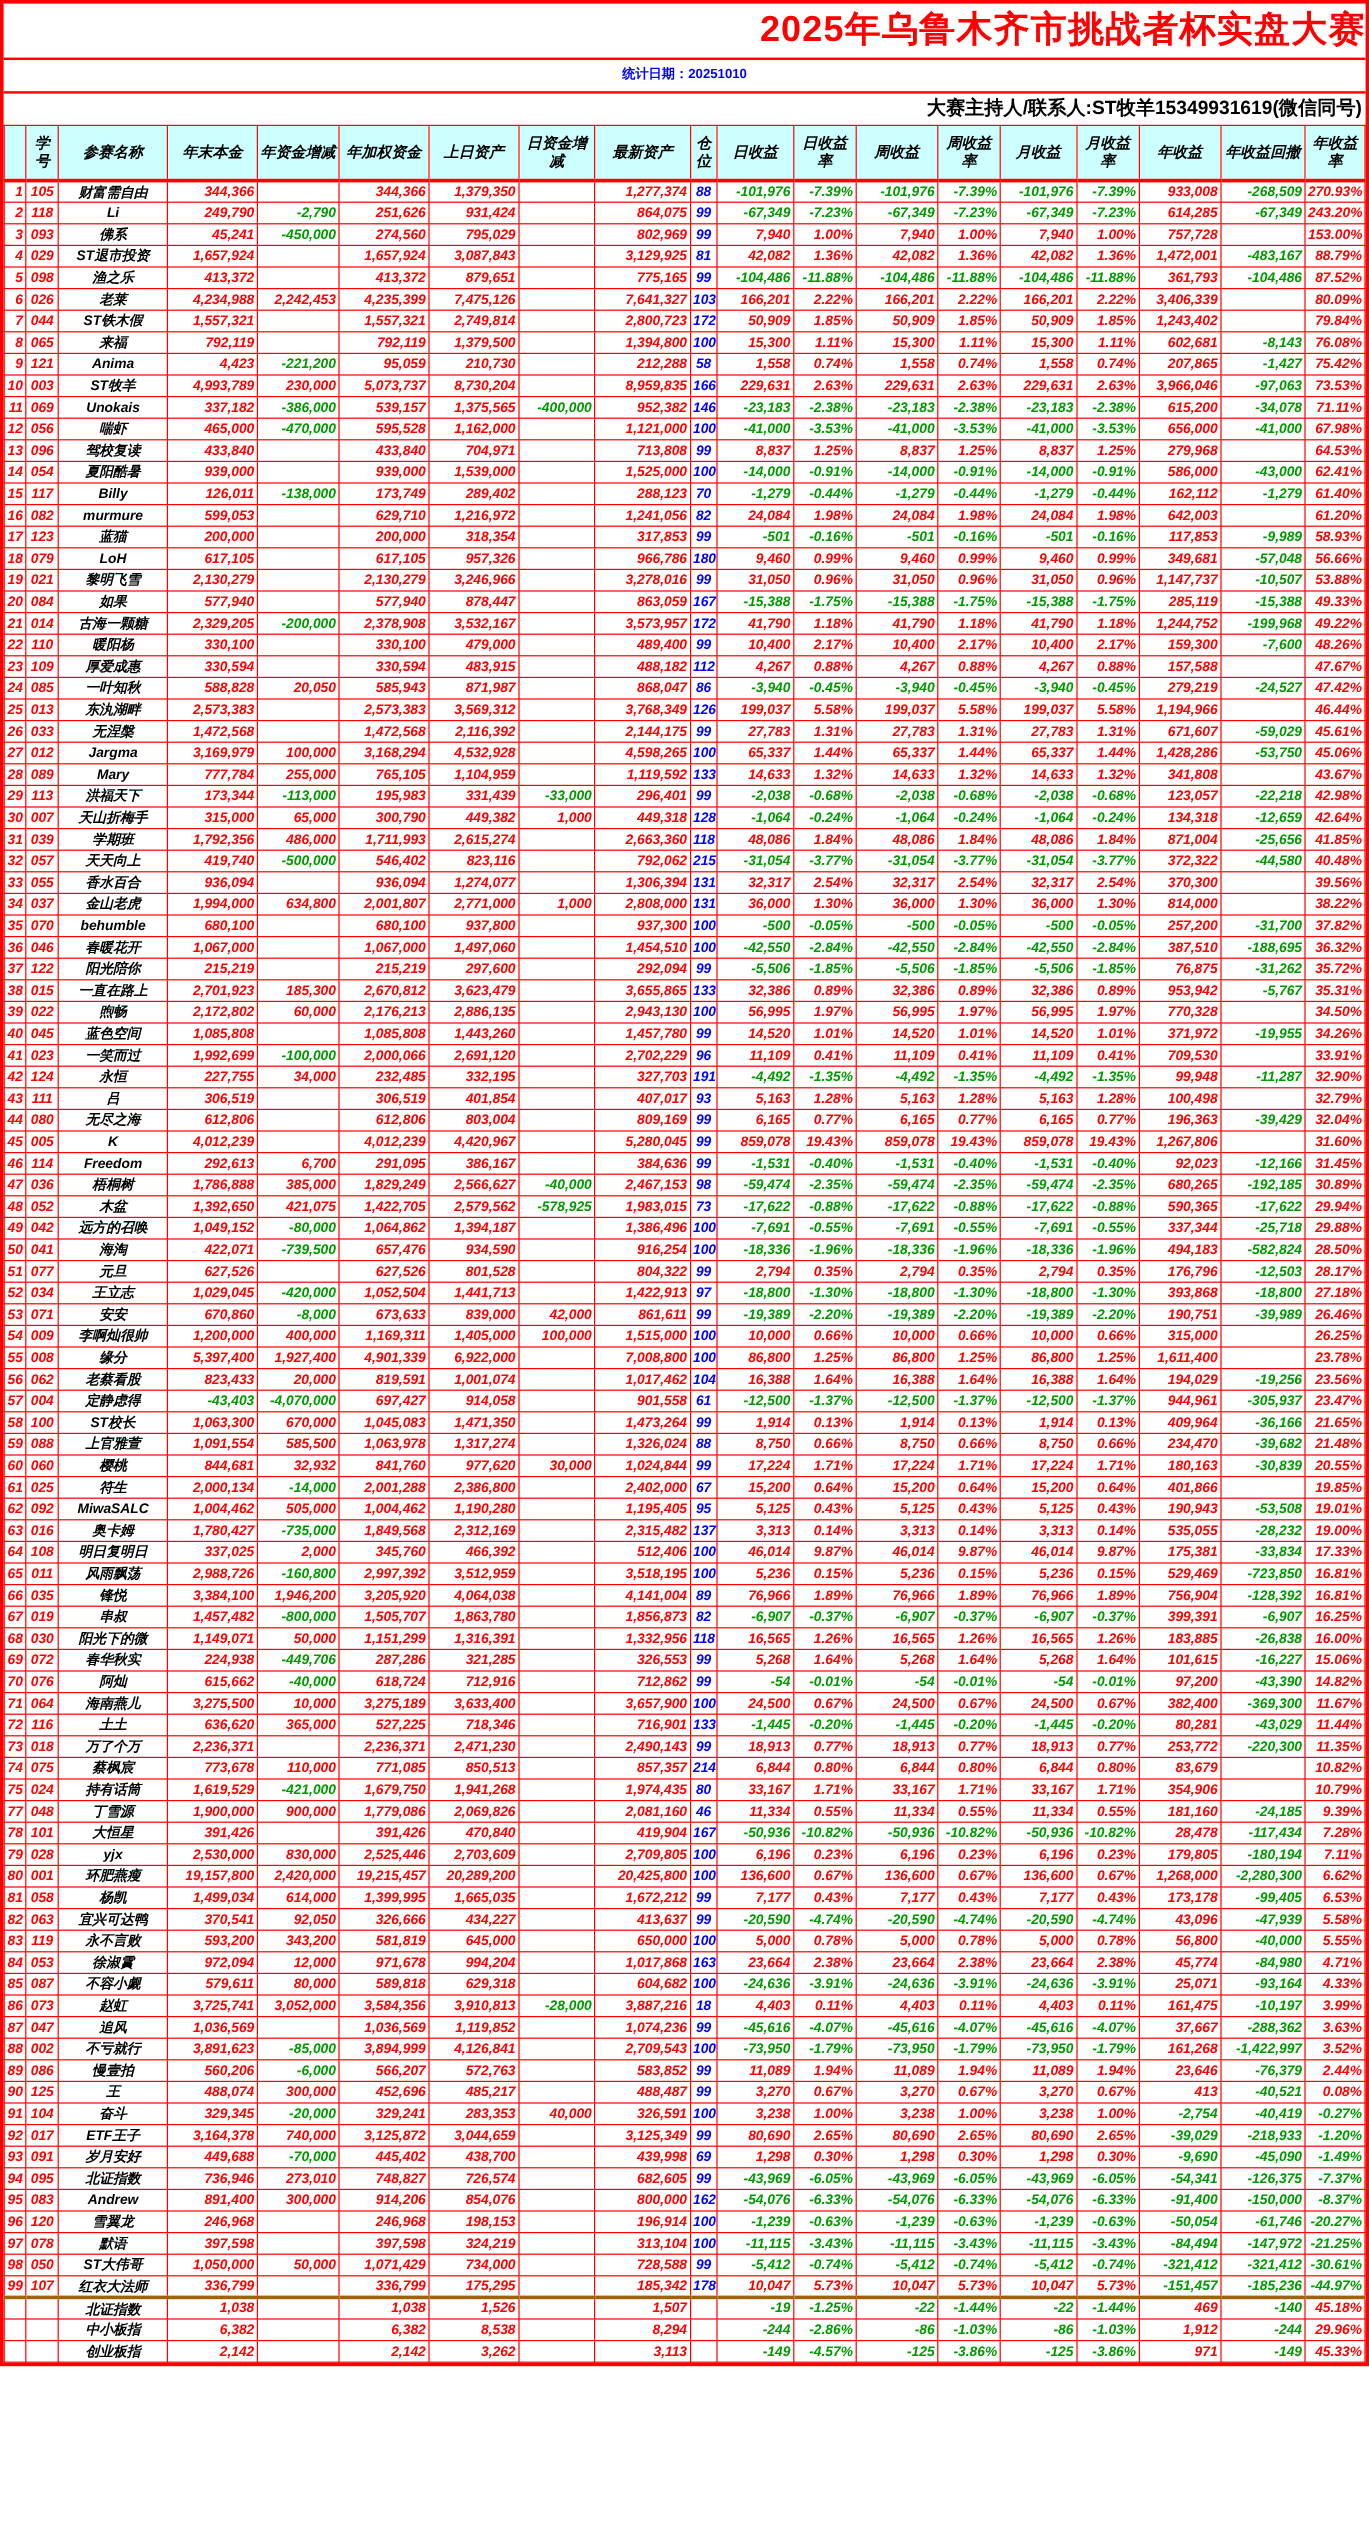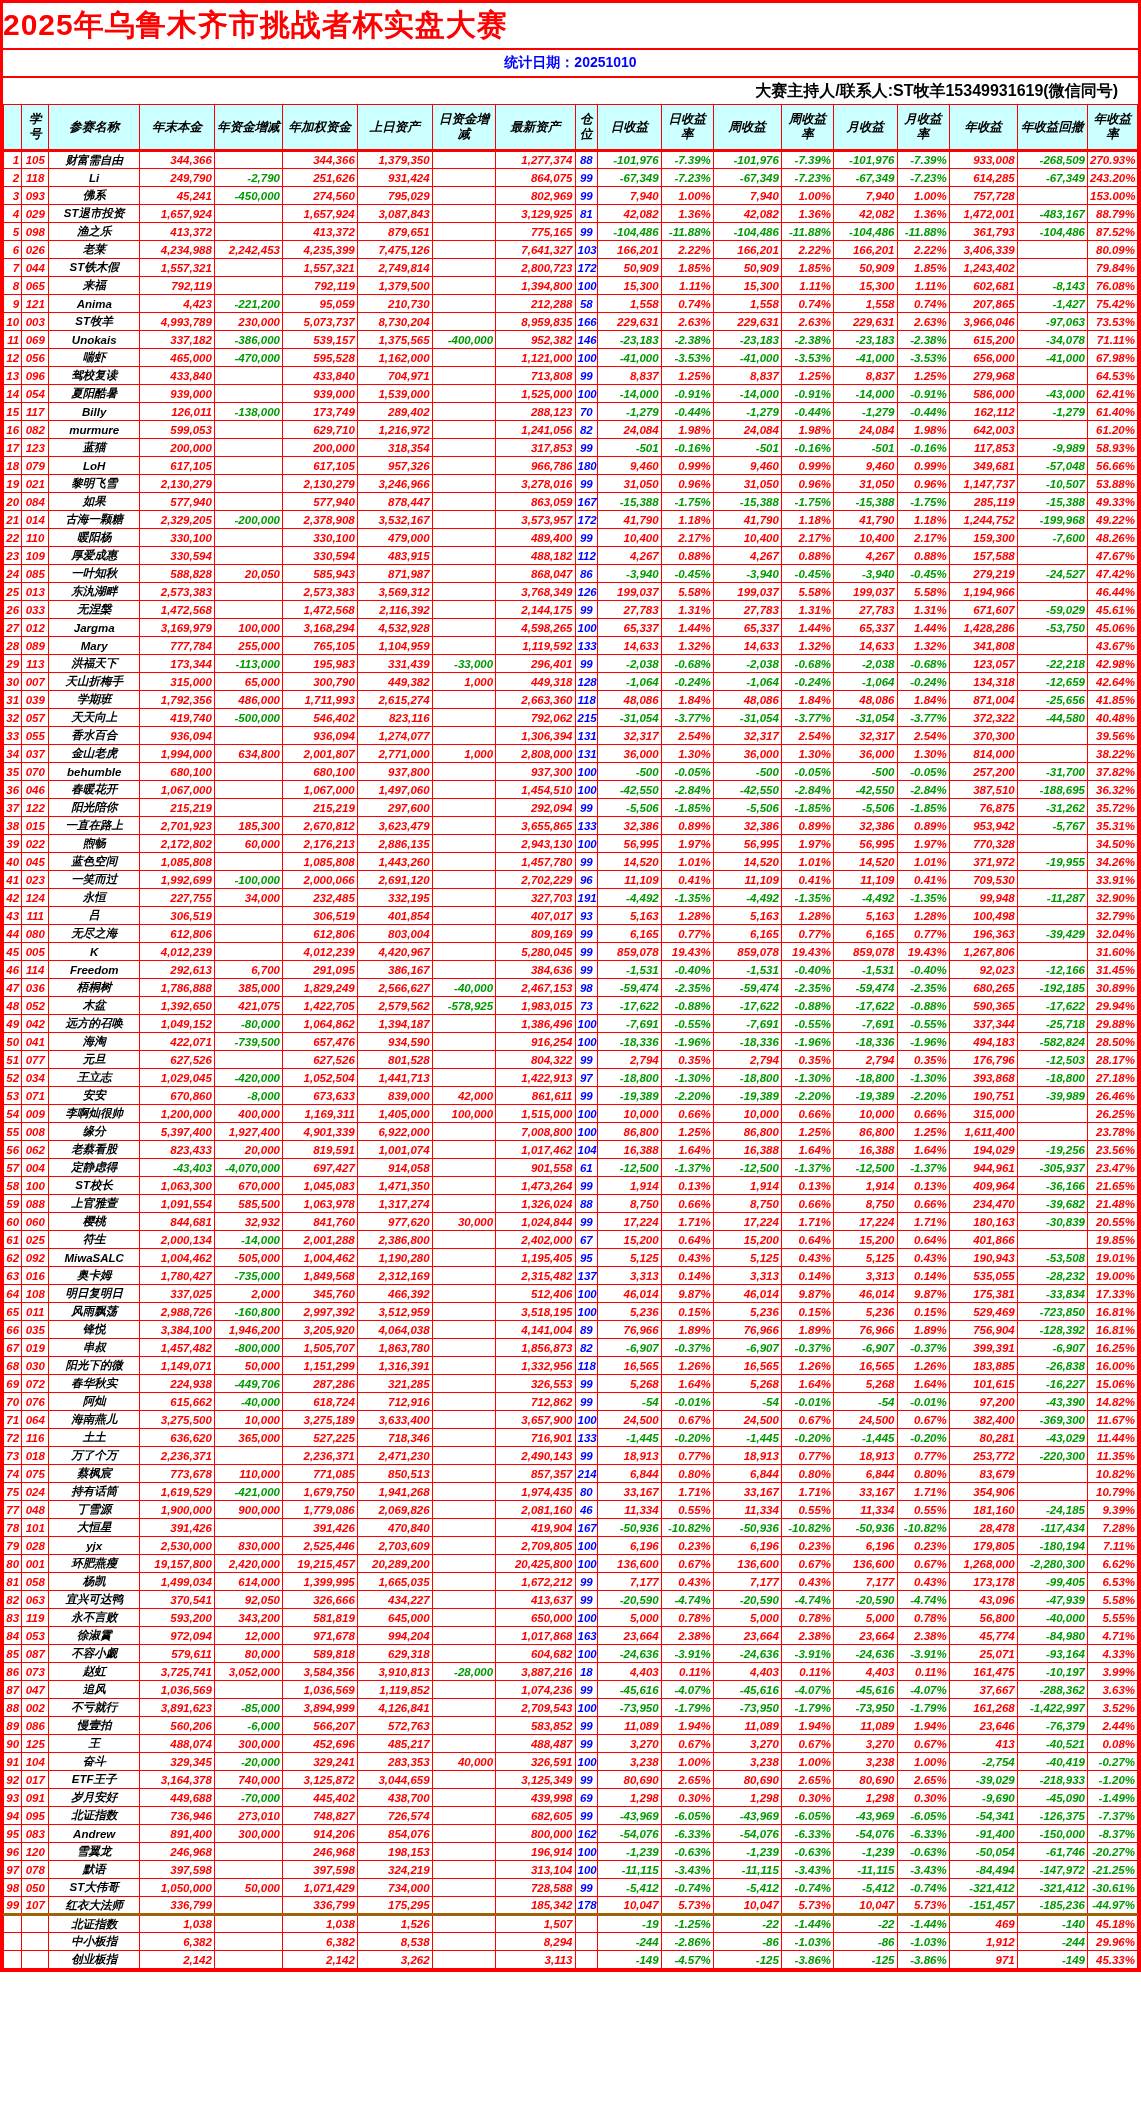--- a/index.html
+++ b/index.html
@@ -3,30 +3,30 @@
 <meta charset="utf-8">
 <style>
   html,body{margin:0;padding:0;background:#fff;}
   .page{
     width:1141px; box-sizing:border-box; background:#fff;
     border:3px solid #ff0000;
     font-family:"Liberation Sans","DejaVu Sans",sans-serif;
     font-weight:bold;
   }
   .title{
-    text-align:left; color:#ff0000; font-size:30px; line-height:44px;
+    text-align:right; color:#ff0000; font-size:30px; line-height:44px;
     height:45px; border-bottom:2px solid #ff0000; letter-spacing:1px;
   }
   .subtitle{
-    text-align:center; color:#0000ff; font-size:14px; line-height:25px;
+    text-align:center; color:#0000ff; font-size:11px; line-height:25px;
     height:26px; border-bottom:2px solid #ff0000;
   }
   .contact{
     text-align:right; color:#000; font-size:16px; line-height:25px;
-    height:26px; padding-right:20px; box-sizing:border-box;
+    height:26px; padding-right:3px; box-sizing:border-box;
   }
   table{width:100%; border-collapse:collapse; table-layout:fixed;font-style:italic;}
   th,td{
     border:1px solid #ff0000; overflow:hidden; white-space:nowrap;
     padding:0 2px; box-sizing:border-box;
   }
   thead th{
     background:#ccffff; color:#000; font-size:12.5px; line-height:1.2;
     height:46px; text-align:center; font-weight:bold;
     white-space:normal; word-break:break-all; border-bottom:3px solid #ff0000;

